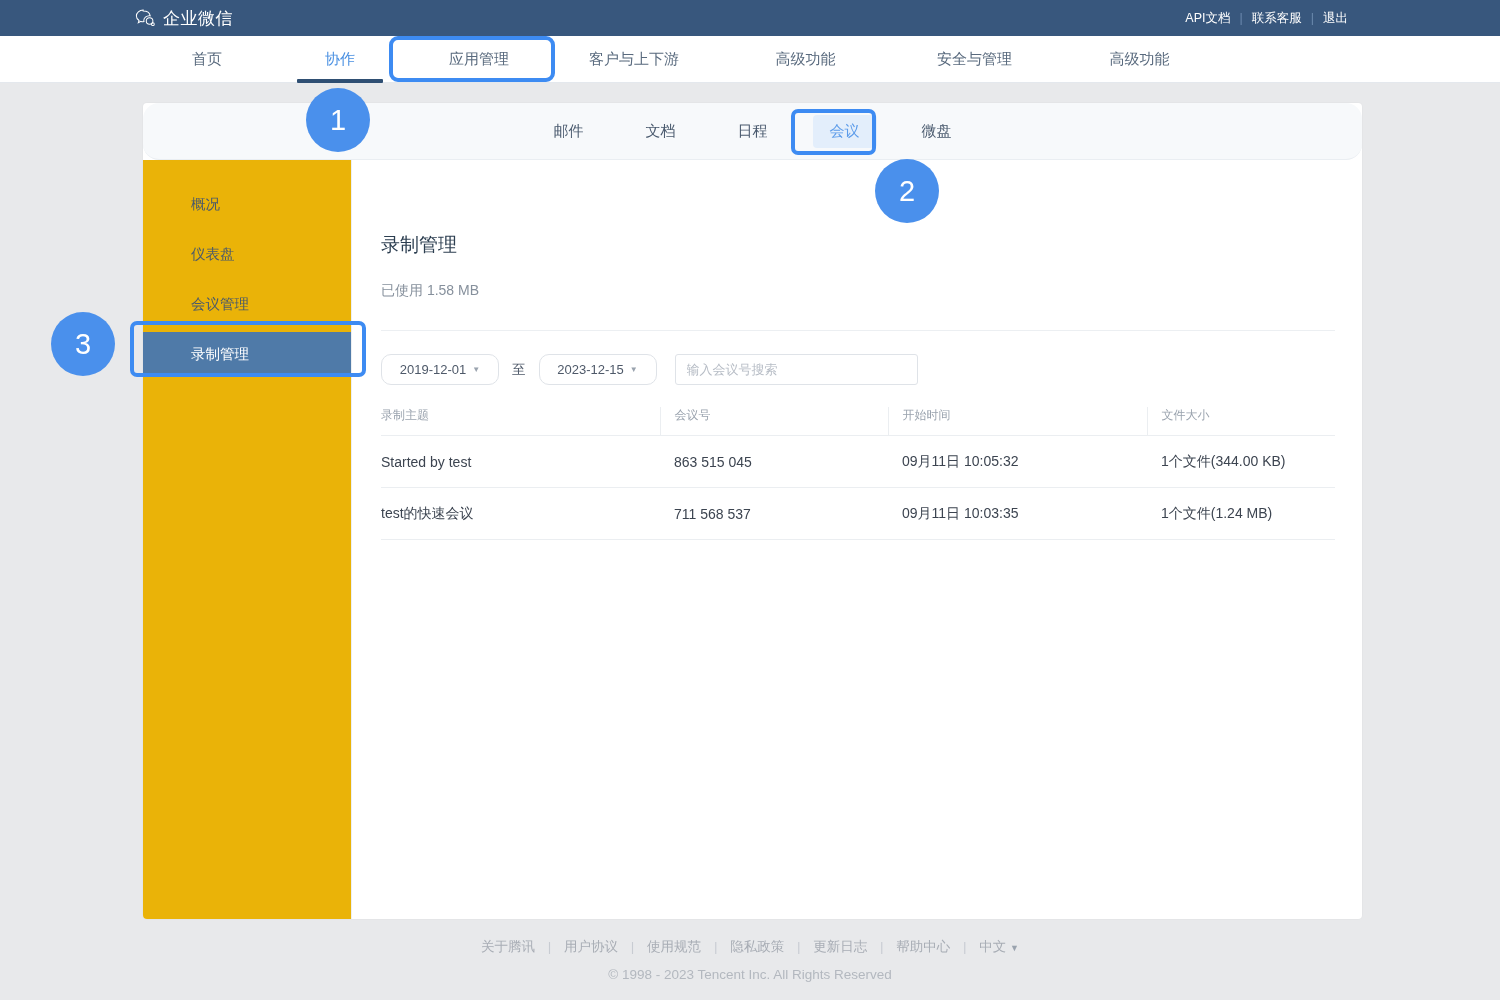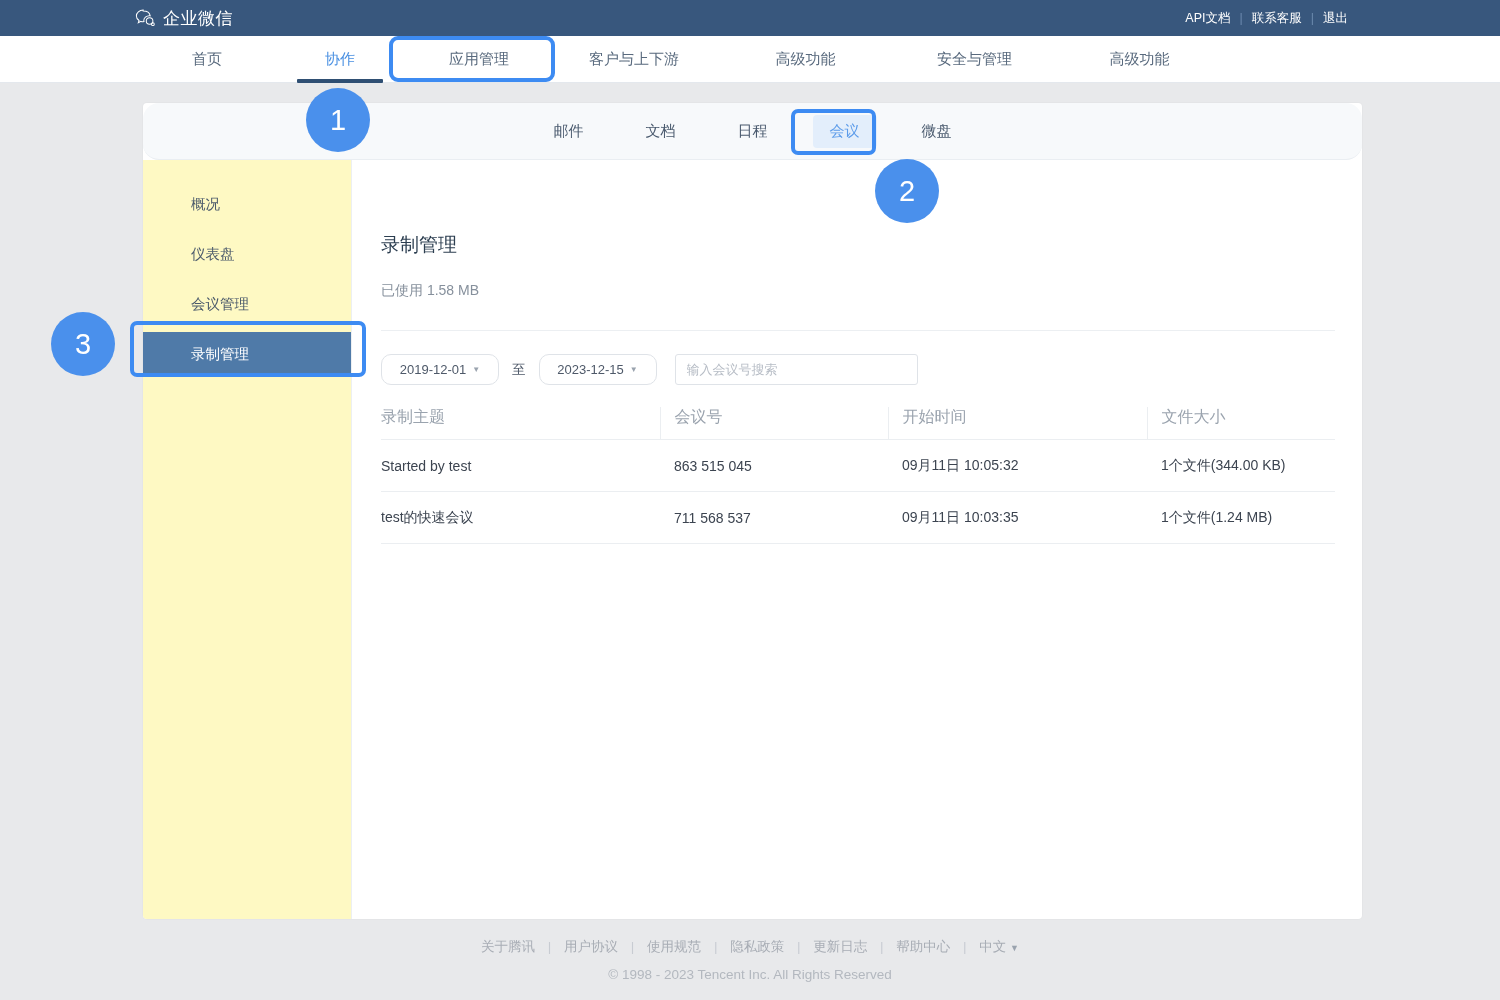--- a/index.html
+++ b/index.html
@@ -66,21 +66,21 @@
     display: flex; align-items: center; justify-content: center; gap: 0; border-radius: 16px;
   }
   .subtab {
     font-size: 15px; color: #4a5a6e; cursor: pointer;
     padding: 7px 17px; border-radius: 4px; margin: 0 14px;
   }
   .subtab.active { background: #e3eefb; color: #5b9bea; }
 
   .card-body { display: flex; height: 759px; }
   .sidebar {
-    width: 209px; flex: 0 0 209px; background: #fef9c3;
+    width: 209px; flex: 0 0 209px; background: #eab308;
     border-right: 1px solid #eceff2; padding-top: 22px;
   }
   .side-item {
     height: 44px; display: flex; align-items: center;
     padding-left: 48px; font-size: 14.5px; color: #4b5a6b;
     cursor: pointer; margin-bottom: 6px;
   }
   .side-item.active { background: #4f7aa8; color: #ffffff; }
 
   .content { flex: 1; padding: 72px 28px 0 29px; position: relative; }
@@ -99,21 +99,21 @@
   .searchbox {
     width: 243px; height: 31px; border: 1px solid #dfe3e8; border-radius: 3px;
     background: #fff; margin-left: 18px; padding: 0 11px;
     font-size: 13px; color: #333; outline: none;
     font-family: "Liberation Sans", sans-serif;
   }
   .searchbox::placeholder { color: #b6bcc5; }
 
   table.rec { margin-top: 22px; width: 954px; border-collapse: collapse; }
   table.rec th {
-    text-align: left; font-weight: normal; font-size: 16px; color: #9aa3ae;
+    text-align: left; font-weight: normal; font-size: 12px; color: #9aa3ae;
     padding: 0 0 11px 0; border-bottom: 1px solid #ebeef1;
   }
   table.rec th + th { border-left: 1px solid #ebeef1; padding-left: 14px; }
   table.rec td {
     font-size: 14px; color: #3c4450; padding: 17px 0 16px 0;
     border-bottom: 1px solid #ebeef1;
   }
   table.rec td + td { padding-left: 14px; }
   .col-1 { width: 279px; }
   .col-2 { width: 228px; }

